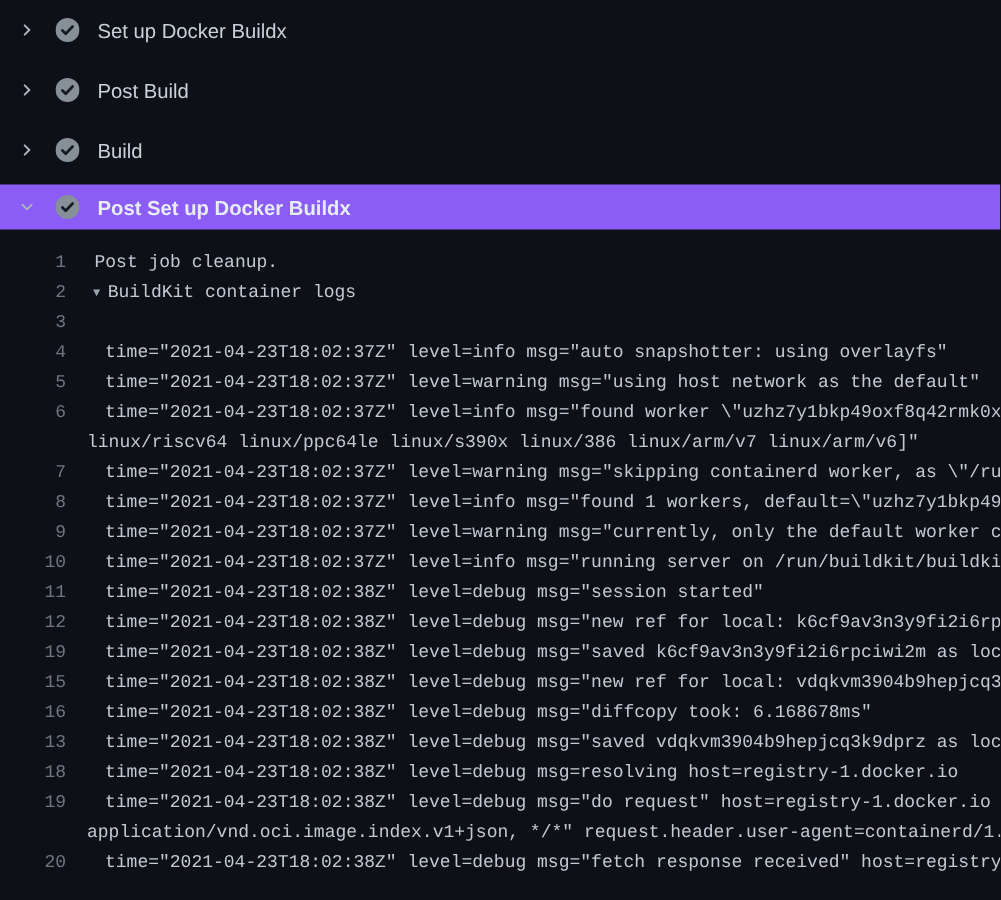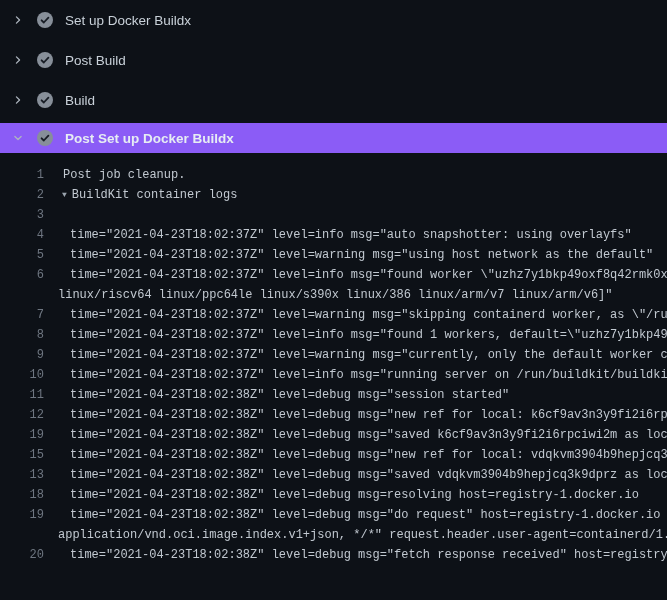--- a/index.html
+++ b/index.html
@@ -179,20 +179,24 @@
   </div>
       <div class="row kind-log">
     <span class="num">19</span>
     <span class="content"><span class="text">time="2021-04-23T18:02:38Z" level=debug msg="saved k6cf9av3n3y9fi2i6rpciwi2m as loca</span></span>
   </div>
       <div class="row kind-log">
     <span class="num">15</span>
     <span class="content"><span class="text">time="2021-04-23T18:02:38Z" level=debug msg="new ref for local: vdqkvm3904b9hepjcq3k</span></span>
   </div>
       <div class="row kind-log">
+    <span class="num">16</span>
+    <span class="content"><span class="text">time="2021-04-23T18:02:38Z" level=debug msg="diffcopy took: 6.168678ms"</span></span>
+  </div>
+      <div class="row kind-log">
     <span class="num">13</span>
     <span class="content"><span class="text">time="2021-04-23T18:02:38Z" level=debug msg="saved vdqkvm3904b9hepjcq3k9dprz as loca</span></span>
   </div>
       <div class="row kind-log">
     <span class="num">18</span>
     <span class="content"><span class="text">time="2021-04-23T18:02:38Z" level=debug msg=resolving host=registry-1.docker.io</span></span>
   </div>
       <div class="row kind-log">
     <span class="num">19</span>
     <span class="content"><span class="text">time="2021-04-23T18:02:38Z" level=debug msg="do request" host=registry-1.docker.io r</span></span>

